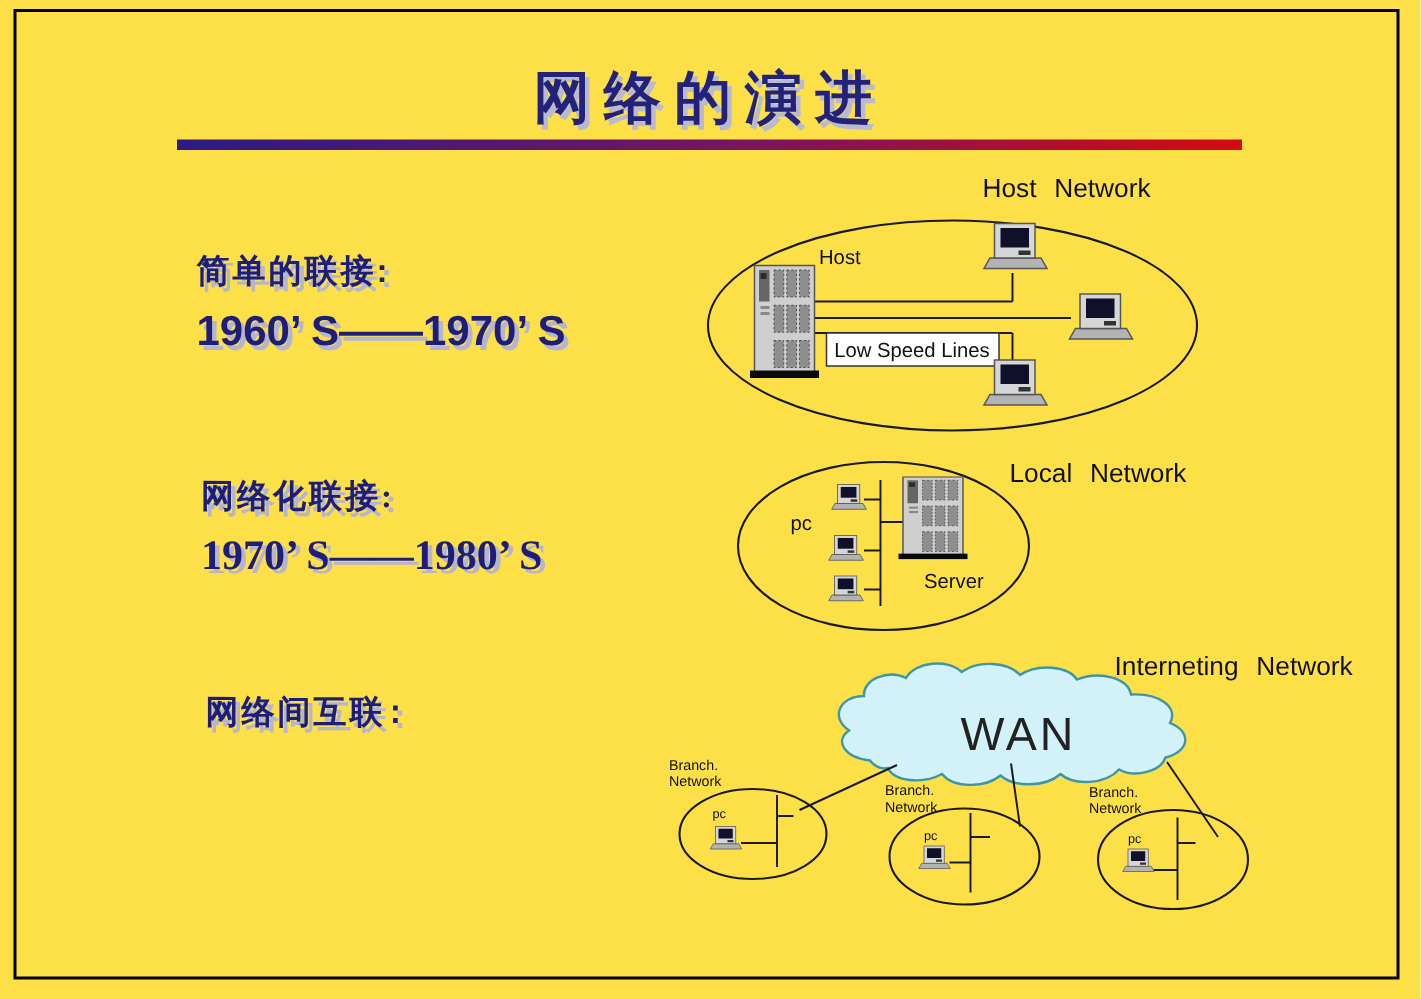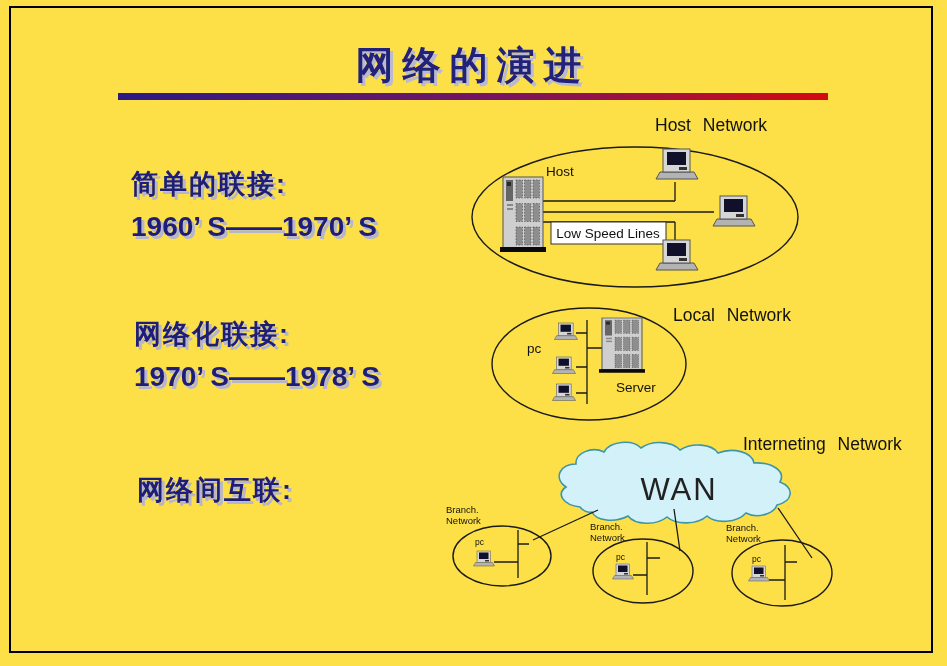--- a/index.html
+++ b/index.html
@@ -5,21 +5,21 @@
   html,body{margin:0;padding:0;background:#fff;}
   .slide{position:relative;width:947px;height:666px;background:#fde047;overflow:hidden;
          font-family:"Liberation Sans",sans-serif;}
   .frame{position:absolute;left:9px;top:6px;width:920px;height:643px;border:2px solid #000;}
   .title{position:absolute;left:118px;top:40px;width:710px;text-align:center;
          font-size:38px;font-weight:bold;letter-spacing:9px;color:#22227a;
          text-shadow:3px 3px 0 #b9b9cf;font-family:"Liberation Sans",sans-serif;}
   .rule{position:absolute;left:118px;top:93px;width:710px;height:7px;
         background:linear-gradient(90deg,#2b1b85 0%,#7a1560 55%,#d40b10 100%);}
   .stage{position:absolute;color:#1e1e78;}
-  .stage-label{font-size:27px;font-weight:bold;text-shadow:3px 3px 0 #b5b5cd;letter-spacing:2px;}
+  .stage-label{font-size:22px;font-weight:bold;text-shadow:3px 3px 0 #b5b5cd;letter-spacing:2px;}
   .stage-years{margin-top:9px;font-size:28px;font-weight:bold;text-shadow:3px 3px 0 #b5b5cd;}
   svg{position:absolute;left:0;top:0;}
   .outline{fill:none;stroke:#1a1a1a;stroke-width:1.4;}
   .wire{fill:none;stroke:#1a1a1a;stroke-width:1.3;}
   .labelbox{fill:#fff;stroke:#333;stroke-width:1;}
   .dg-title{font-family:"Liberation Sans",sans-serif;font-size:17.5px;fill:#111;word-spacing:7px;}
   .dg-label{font-family:"Liberation Sans",sans-serif;font-size:13.5px;fill:#111;}
   .dg-small{font-family:"Liberation Sans",sans-serif;font-size:9.5px;fill:#111;}
   .dg-tiny{font-family:"Liberation Sans",sans-serif;font-size:8.5px;fill:#111;}
   .wan-text{font-family:"Liberation Sans",sans-serif;font-size:31px;fill:#222;letter-spacing:2px;}
@@ -29,25 +29,25 @@
 
 <div class="slide">
   <div class="frame"></div>
   <div class="title">网络的演进</div>
   <div class="rule"></div>
 
   <div class="stage" style="left:131px;top:166px;">
     <div class="stage-label">简单的联接:</div>
     <div class="stage-years">1960’ S——1970’ S</div>
   </div>
-  <div class="stage" style="left:134px;top:316px;">
+  <div class="stage" style="left:134px;top:316px;font-family:Liberation Serif, serif;">
     <div class="stage-label">网络化联接:</div>
-    <div class="stage-years">1970’ S——1978’ S</div>
+    <div class="stage-years">1970’ S——1980’ S</div>
   </div>
-  <div class="stage" style="left:137px;top:472px;">
+  <div class="stage" style="left:137px;top:460px;font-family:Liberation Mono, monospace;">
     <div class="stage-label">网络间互联:</div>
   </div>
 
   <svg width="947" height="666" viewBox="0 0 947 666">
     <defs>
 
       <g id="pc">
         <path d="M3,23 L37,23 L41,30 L-1,30 Z" fill="#b3b3b3" stroke="#555" stroke-width="1"></path>
         <rect x="6" y="0" width="27" height="23" fill="#d6d6d6" stroke="#555" stroke-width="1"></rect>
         <rect x="10" y="3" width="19" height="13" fill="#10102a"></rect>

